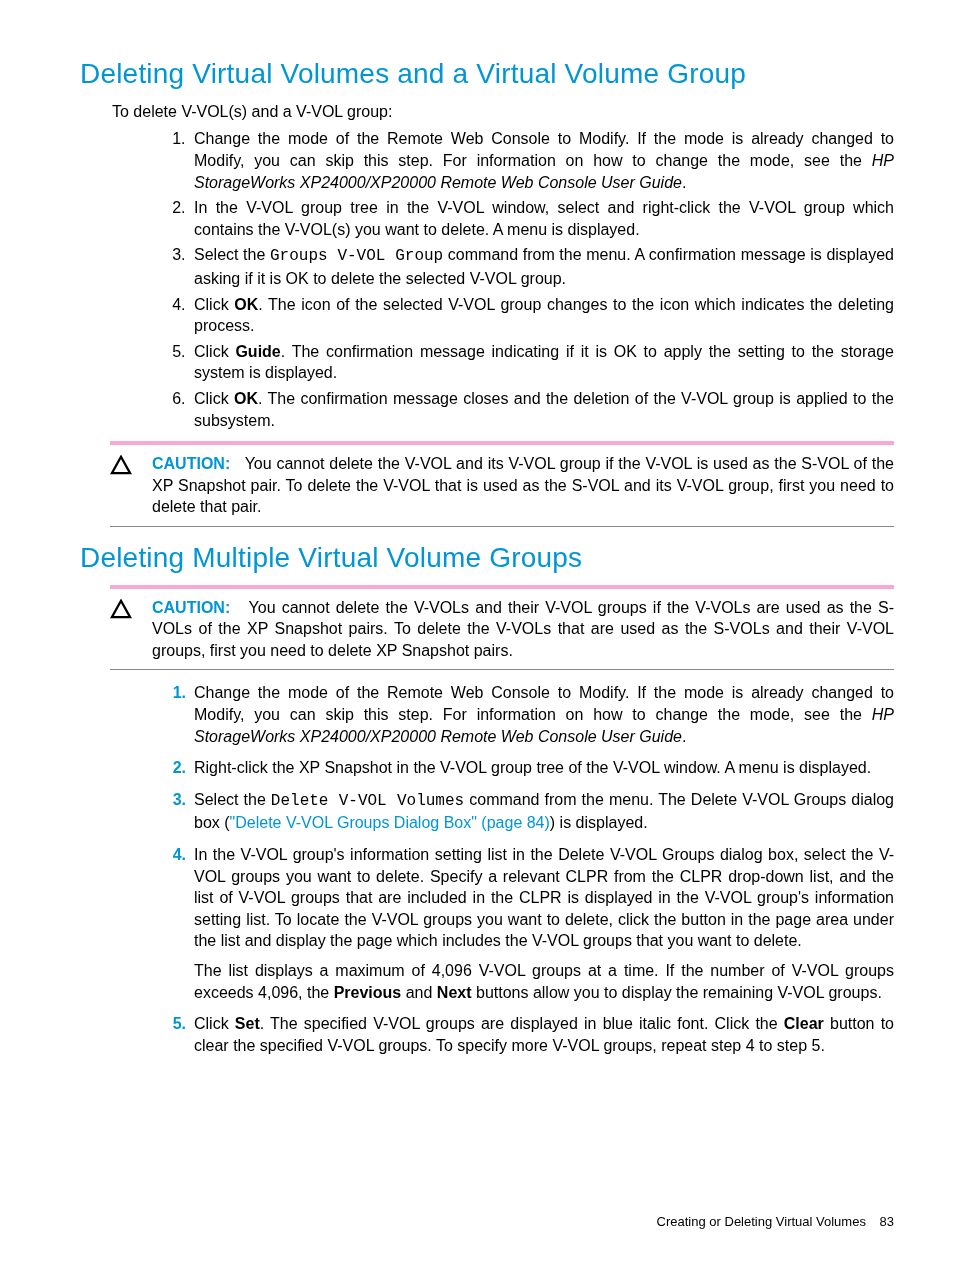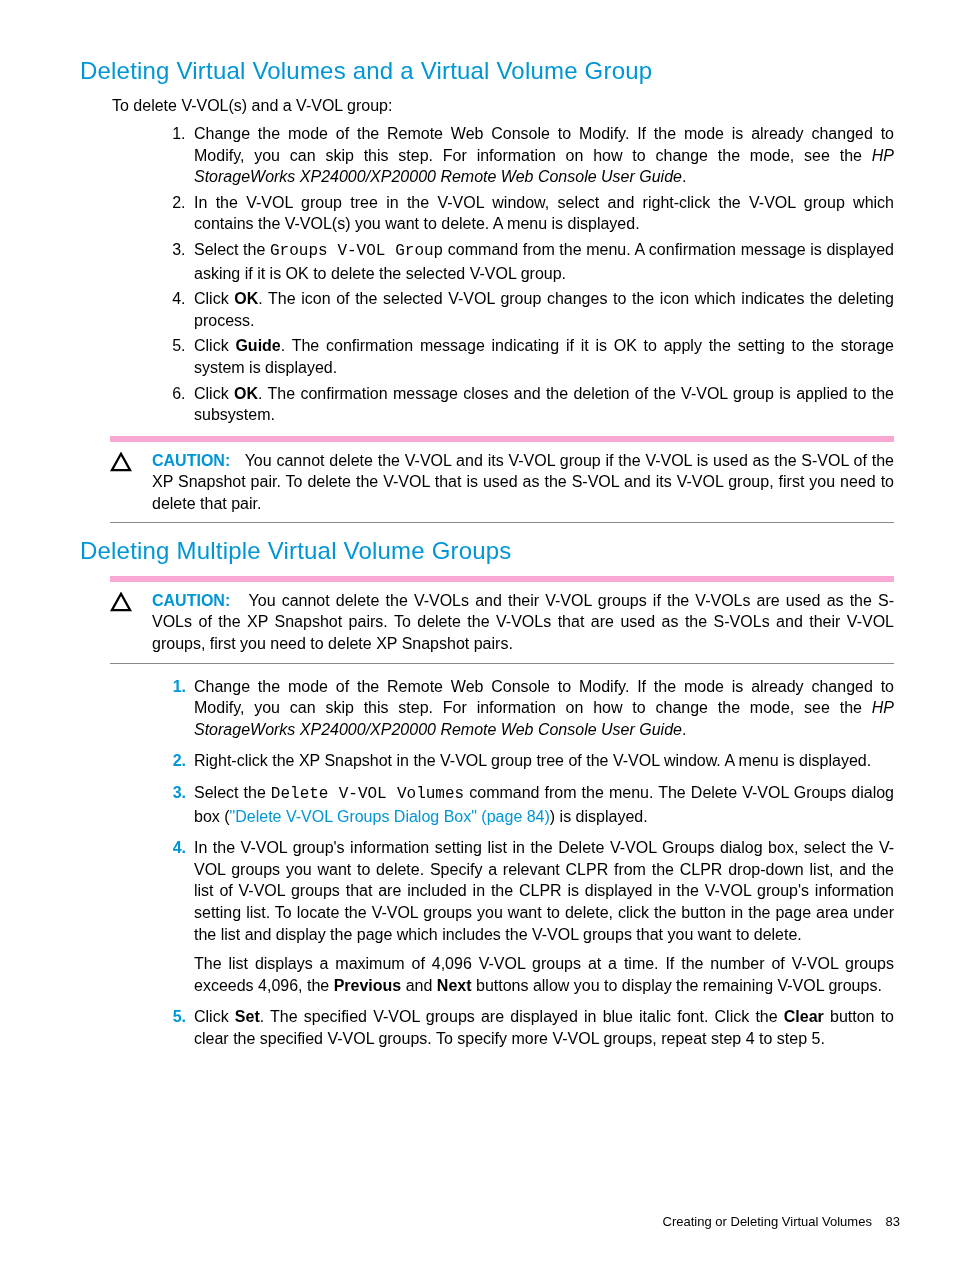--- a/index.html
+++ b/index.html
@@ -14,21 +14,21 @@
   .page {
     width: 954px;
     min-height: 1271px;
     padding: 55px 60px 30px 80px;
     box-sizing: border-box;
     position: relative;
   }
   h2 {
     color: #0096d6;
     font-weight: 400;
-    font-size: 24px;
+    font-size: 28px;
     margin: 0 0 8px 0;
     letter-spacing: 0.2px;
   }
   .intro {
     margin: 6px 0 6px 32px;
   }
   ol.plain {
     margin: 2px 0 10px 76px;
     padding-left: 34px;
   }
@@ -65,21 +65,21 @@
   .ital {
     font-style: italic;
   }
   .bold {
     font-weight: 700;
   }
   .link {
     color: #0096d6;
   }
   .caution {
-    border-top: 6px solid #f9a8d4;
+    border-top: 4px solid #f9a8d4;
     border-bottom: 1px solid #888;
     margin: 8px 0 12px 30px;
     padding: 8px 0 8px 0;
     display: flex;
     align-items: flex-start;
     gap: 16px;
     text-align: justify;
   }
   .caution-icon {
     flex: 0 0 26px;
@@ -95,21 +95,21 @@
   .caution-label {
     color: #0096d6;
     font-weight: 700;
   }
   .subpara {
     margin-top: 8px;
   }
   .footer {
     position: absolute;
     bottom: 40px;
-    right: 54px;
+    right: 60px;
     font-size: 13px;
   }
   .footer-page {
     margin-left: 10px;
   }
 </style>
 </head>
 <body>
 
 <div class="page">

